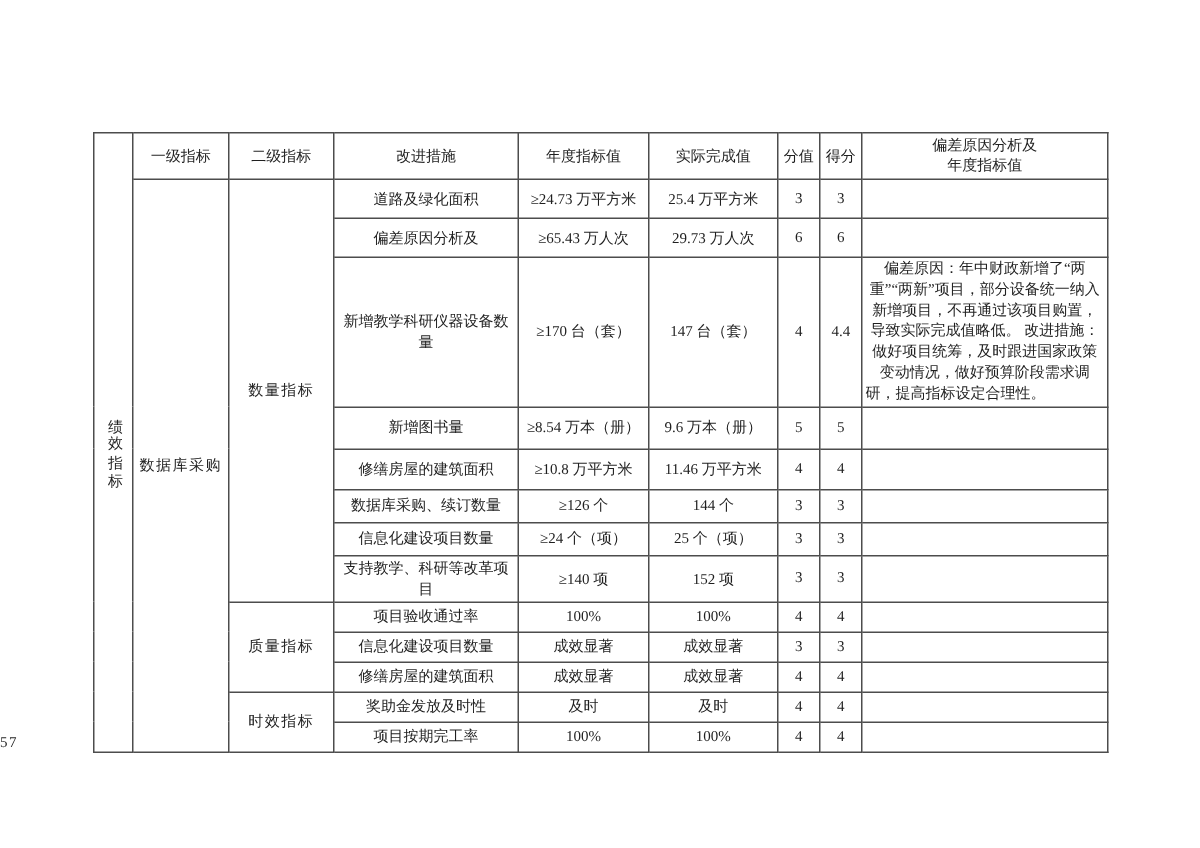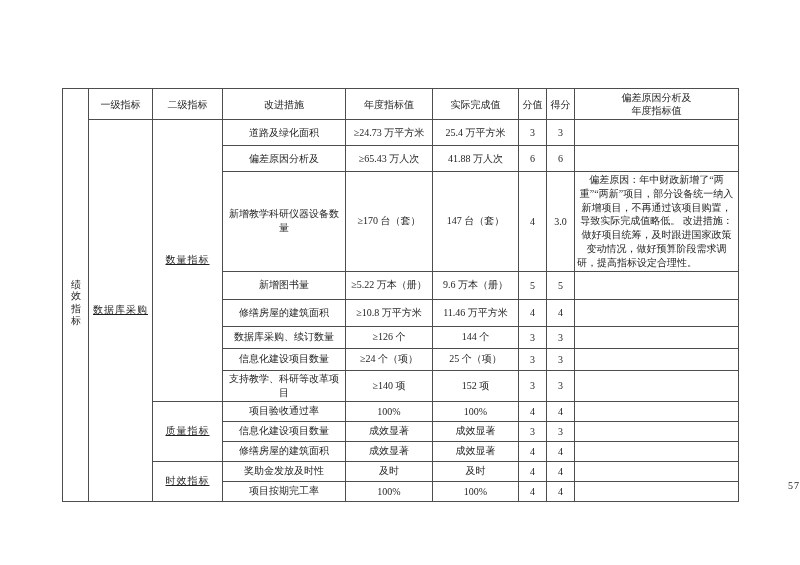--- a/index.html
+++ b/index.html
@@ -48,40 +48,40 @@
 
   .group-cell{padding:0;}
   .group-vertical{
     writing-mode:vertical-rl;
     text-orientation:upright;
     letter-spacing:12px;
     margin:0 auto;
     font-size:10px;
     line-height:1;
   }
-  .lvl1-cell,.lvl2-cell{letter-spacing:1px;text-decoration:underline;}
+  .lvl1-cell,.lvl2-cell{letter-spacing:1px;}
   .lvl3-cell{
     text-align:left;
     padding-left:6px;
     margin-left:20px;
   }
   .remark-cell{
     text-align:justify;
     text-align-last:left;
     padding:3px 6px;
     line-height:13.8px;
     font-size:9.5px;
     vertical-align:top;
     margin-left:44px;
   }
   .page-number{
     position:absolute;
     left:0;right:0;
-    top:480px;
-    text-align:right;
+    top:490px;
+    text-align:left;
     font-size:10px;
     letter-spacing:1px;
   }
 </style>
 </head>
 <body>
 
 <div class="page">
   <table class="perf-table">
     <colgroup>
@@ -116,36 +116,36 @@
           <td class="lvl3-cell">道路及绿化面积</td>
           <td class="val-cell">≥24.73 万平方米</td>
           <td class="val-cell">25.4 万平方米</td>
           <td class="num-cell">3</td>
           <td class="num-cell">3</td>
           <td class="remark-cell"></td>
         </tr>
         <tr class="data-row">
           <td class="lvl3-cell">偏差原因分析及</td>
           <td class="val-cell">≥65.43 万人次</td>
-          <td class="val-cell">41.88 万人次</td>
+          <td class="val-cell">29.73 万人次</td>
           <td class="num-cell">6</td>
           <td class="num-cell">6</td>
           <td class="remark-cell"></td>
         </tr>
         <tr class="data-row">
           <td class="lvl3-cell">新增教学科研仪器设备数量</td>
           <td class="val-cell">≥170 台（套）</td>
           <td class="val-cell">147 台（套）</td>
           <td class="num-cell">4</td>
-          <td class="num-cell">3.0</td>
+          <td class="num-cell">4.4</td>
           <td class="remark-cell">偏差原因：年中财政新增了“两重”“两新”项目，部分设备统一纳入新增项目，不再通过该项目购置，导致实际完成值略低。 改进措施：做好项目统筹，及时跟进国家政策变动情况，做好预算阶段需求调研，提高指标设定合理性。</td>
         </tr>
         <tr class="data-row">
           <td class="lvl3-cell">新增图书量</td>
-          <td class="val-cell">≥5.22 万本（册）</td>
+          <td class="val-cell">≥8.54 万本（册）</td>
           <td class="val-cell">9.6 万本（册）</td>
           <td class="num-cell">5</td>
           <td class="num-cell">5</td>
           <td class="remark-cell"></td>
         </tr>
         <tr class="data-row">
           <td class="lvl3-cell">修缮房屋的建筑面积</td>
           <td class="val-cell">≥10.8 万平方米</td>
           <td class="val-cell">11.46 万平方米</td>
           <td class="num-cell">4</td>

